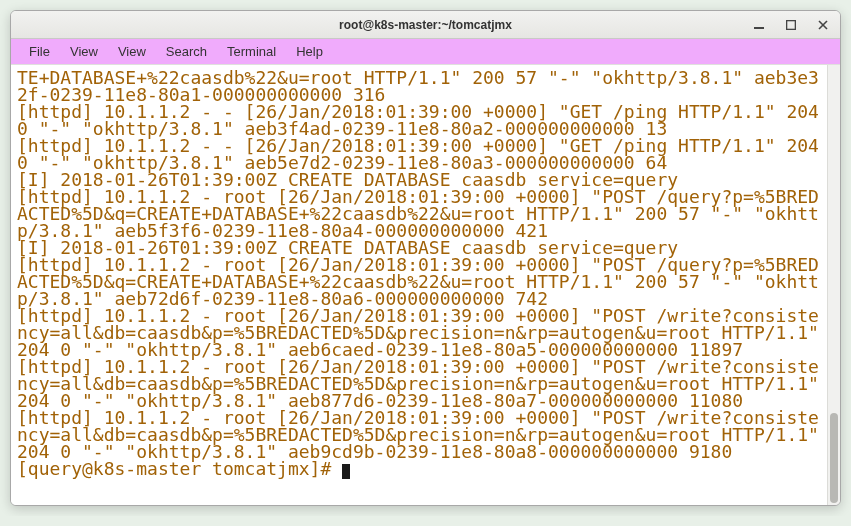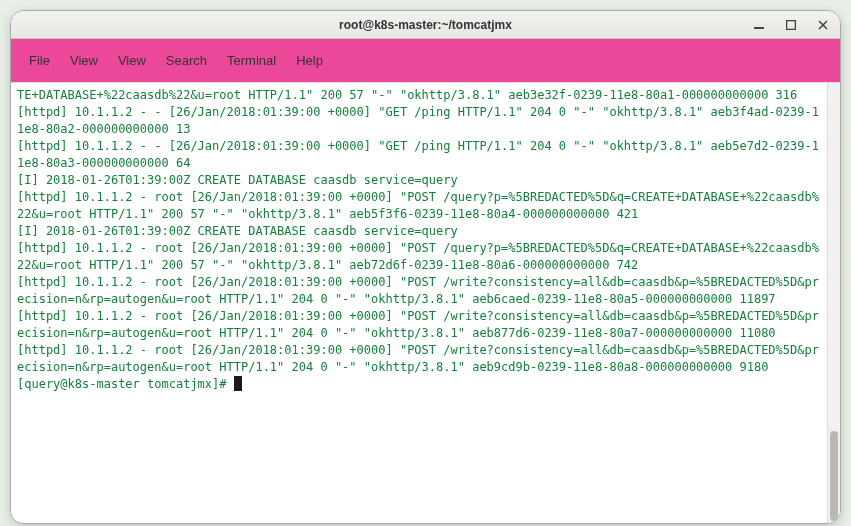--- a/index.html
+++ b/index.html
@@ -8,21 +8,21 @@
       font-family: sans-serif;
       display: flex;
       justify-content: center;
       align-items: flex-start;
       padding: 10px;
     }
     .window {
       width: 835px;
       background: #fdfdfd;
       border: 1px solid #a8a8a8;
-      border-radius: 14px;
+      border-radius: 6px;
       box-shadow: 0 3px 12px rgba(0,0,0,0.18);
       overflow: hidden;
     }
     .titlebar {
       background: linear-gradient(#f2f2f0, #e6e6e3);
       border-bottom: 1px solid #c9c9c6;
       height: 28px;
       display: flex;
       align-items: center;
       position: relative;
@@ -45,45 +45,45 @@
       width: 22px;
       height: 18px;
       display: flex;
       align-items: center;
       justify-content: center;
       font-size: 12px;
       color: #444;
       cursor: pointer;
     }
     .menubar {
-      background: #ec4899;
+      background: #f0abfc;
       border-bottom: 1px solid #e0e0dd;
-      height: 44px;
+      height: 26px;
       display: flex;
       align-items: center;
       padding: 12px 8px;
       font-size: 13px;
       color: #333;
     }
     .menu-item {
       padding: 3px 10px;
       cursor: pointer;
     }
     .terminal-area {
       position: relative;
       display: flex;
     }
     .terminal {
       flex: 1;
       background: #ffffff;
       padding: 4px 6px 6px 6px;
       font-family: "DejaVu Sans Mono","Liberation Mono",monospace;
-      font-size: 12px;
+      font-size: 18px;
       line-height: 17px;
-      color: #15803d;
+      color: #a16207;
       white-space: pre-wrap;
       word-break: break-all;
       min-height: 440px;
     }
     .scrollbar {
       width: 13px;
       background: #f1f1ef;
       border-left: 1px solid #dcdcd8;
       position: relative;
     }

